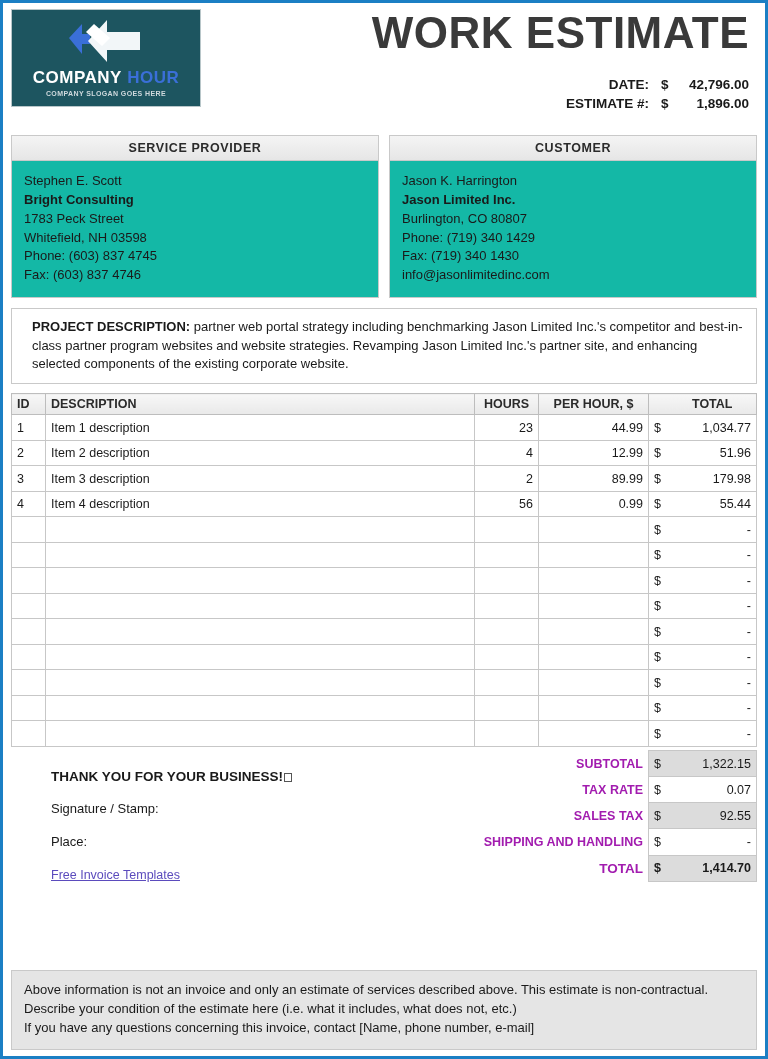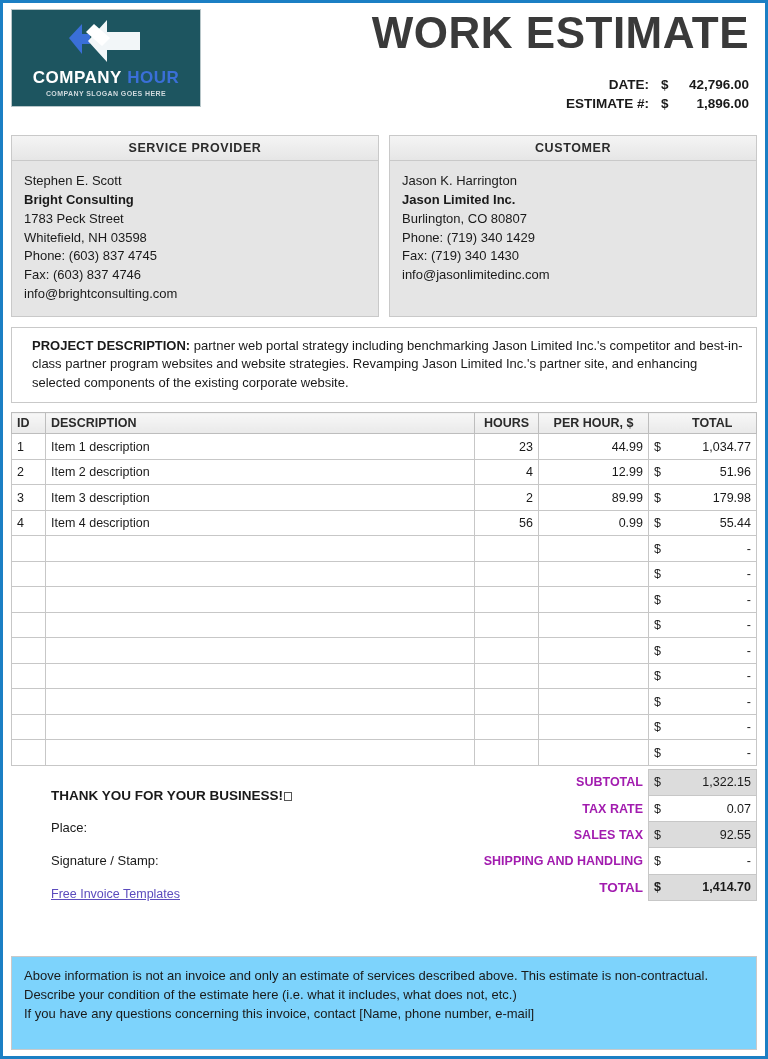--- a/index.html
+++ b/index.html
@@ -83,21 +83,21 @@
 
   
   .parties {
     display: flex;
     gap: 10px;
     margin-top: 12px;
   }
   .party {
     flex: 1 1 0;
     border: 1px solid #c9c9c9;
-    background: #e5e5e5;
+    background: #14b8a6;
   }
   .party-head {
     background: linear-gradient(#f4f4f4, #e6e6e6);
     border-bottom: 1px solid #c9c9c9;
     text-align: center;
     font-size: 12.5px;
     font-weight: bold;
     letter-spacing: 0.6px;
     color: #2b2b2b;
     padding: 5px 0 5px 0;
@@ -206,24 +206,24 @@
   tr.shade .tot-cur, tr.shade .tot-val { background: #dcdcdc; }
   tr.plain .tot-cur, tr.plain .tot-val { background: #ffffff; }
   tr.grand .tot-label { font-size: 13.5px; }
   tr.grand .tot-cur, tr.grand .tot-val { font-weight: bold; background: #dcdcdc; }
 
   
   .note {
     position: absolute;
     left: 8px; right: 8px; bottom: 6px;
     border: 1px solid #c9c9c9;
-    padding: 10px 12px 25px 12px;
+    padding: 10px 12px 11px 12px;
     font-size: 13px;
     line-height: 1.45;
-    background: #7dd3fc;
+    background: #e5e5e5;
   }
 </style>
 </head>
 <body>
 
 <div class="page">
  <div class="inner">
 
   <div class="header">
 
@@ -260,21 +260,20 @@
 
     <div class="party">
       <div class="party-head">SERVICE PROVIDER</div>
       <div class="party-body">
         <div>Stephen E. Scott</div>
         <div class="b">Bright Consulting</div>
         <div>1783 Peck Street</div>
         <div>Whitefield, NH 03598</div>
         <div>Phone:  (603) 837 4745</div>
         <div>Fax: (603) 837 4746</div>
-        <div>info@brightconsulting.com</div>
       </div>
     </div>
 
     <div class="party">
       <div class="party-head">CUSTOMER</div>
       <div class="party-body">
         <div>Jason K. Harrington</div>
         <div class="b">Jason Limited Inc.</div>
         <div>Burlington, CO  80807</div>
         <div>Phone: (719) 340 1429</div>
@@ -404,22 +403,22 @@
             <td class="col-cur">$</td>
             <td class="col-total">-</td>
           </tr>
         </tbody>
   </table>
 
   <div class="bottom">
 
     <div class="bottom-left">
       <div class="thanks"><span>THANK YOU FOR YOUR BUSINESS!</span><span class="box"></span></div>
+      <div class="sigline">Signature / Stamp:</div>
       <div class="sigline">Place:</div>
-      <div class="sigline">Signature / Stamp:</div>
       <a class="tmpl-link" href="#">Free Invoice Templates</a>
     </div>
 
     <table class="totals">
       <tbody>
             <tr class="shade">
               <td class="tot-label">SUBTOTAL</td>
               <td class="tot-cur">$</td>
               <td class="tot-val">1,322.15</td>
             </tr>

